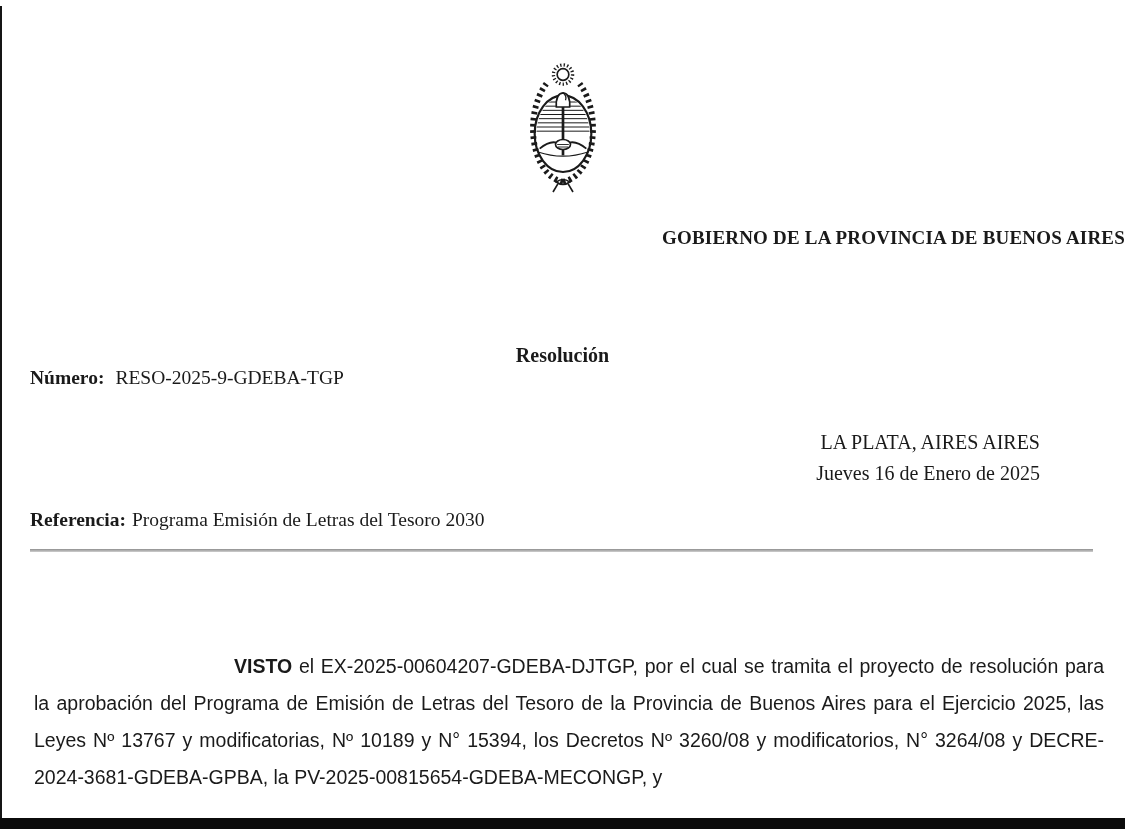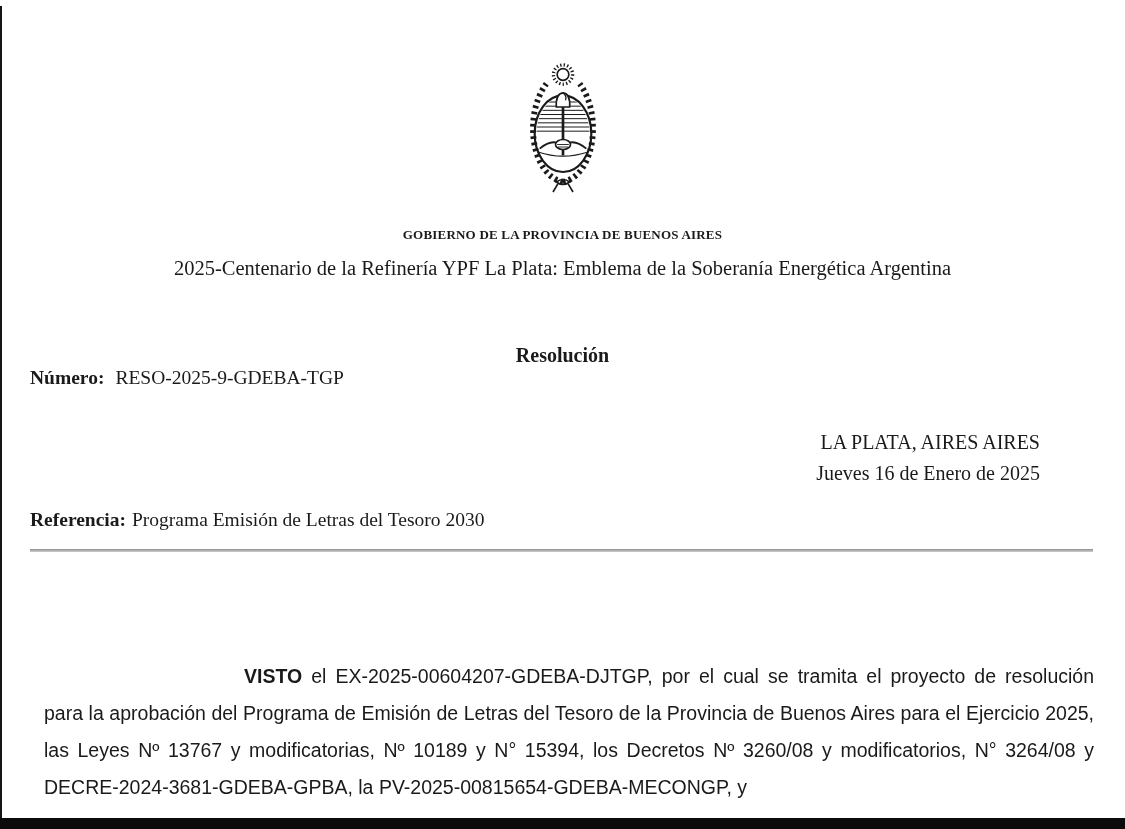--- a/index.html
+++ b/index.html
@@ -17,21 +17,21 @@
   }
   .bottom-bar{
     position:absolute;left:0;right:0;bottom:0;height:11px;background:#0b0b0b;
   }
   .emblem{
     position:absolute;top:60px;left:50%;transform:translateX(-50%);
     width:100px;height:134px;
   }
   .org-name{
     position:absolute;top:227px;left:0;width:100%;
-    text-align:center;font-weight:bold;font-size:13px;letter-spacing:.2px;
+    text-align:right;font-weight:bold;font-size:19px;letter-spacing:.2px;
   }
   .slogan{
     position:absolute;top:257px;left:0;width:100%;
     text-align:center;font-size:20.5px;
   }
   .doc-type{
     position:absolute;top:312px;left:0;width:100%;
     text-align:center;font-weight:bold;font-size:20px;margin-top:32px;
   }
   .number-row{
@@ -52,21 +52,21 @@
     position:absolute;top:549px;left:30px;width:1063px;height:3px;
     background:linear-gradient(#8f8f8f,#cfcfcf);
     border:0;
   }
   .body-text{
     position:absolute;top:644px;left:30px;width:1078px;
     font-family:"Liberation Sans", sans-serif;
     font-size:19.5px;line-height:37px;
     text-align:justify;
   }
-  .body-text p{margin:14px;text-indent:200px;}
+  .body-text p{margin:4px;text-indent:200px;}
   .body-text .lead{font-weight:bold;}
   svg .ln{stroke:#1a1a1a;fill:none;}
 </style>
 </head>
 <body>
 
 <div class="page">
 
   <div class="left-edge-line"></div>
 
@@ -106,21 +106,20 @@
       <path class="ln" d="M60,146 C22,138 12,66 40,28" stroke-width="7" stroke-dasharray="3.2 4.2"></path>
       <path class="ln" d="M60,146 C98,138 108,66 80,28" stroke-width="7" stroke-dasharray="3.2 4.2"></path>
 
       <path class="ln" d="M52,146 Q60,140 68,146 Q60,152 52,146 Z" stroke-width="2"></path>
       <path class="ln" d="M54,148 L48,158 M66,148 L72,158" stroke-width="2"></path>
     </svg>
   </div>
 
   <div class="org-name">GOBIERNO DE LA PROVINCIA DE BUENOS AIRES</div>
 
-  <div class="slogan">2025-Centenario de la Refinería YPF La Plata: Emblema de la Soberanía Energética Argentina</div>
 
   <div class="doc-type">Resolución</div>
 
   <div class="number-row">
     <span class="label">Número:</span><span class="value">RESO-2025-9-GDEBA-TGP</span>
   </div>
 
   <div class="place-date">
     <div>LA PLATA, AIRES AIRES</div>
     <div>Jueves 16 de Enero de 2025</div>

